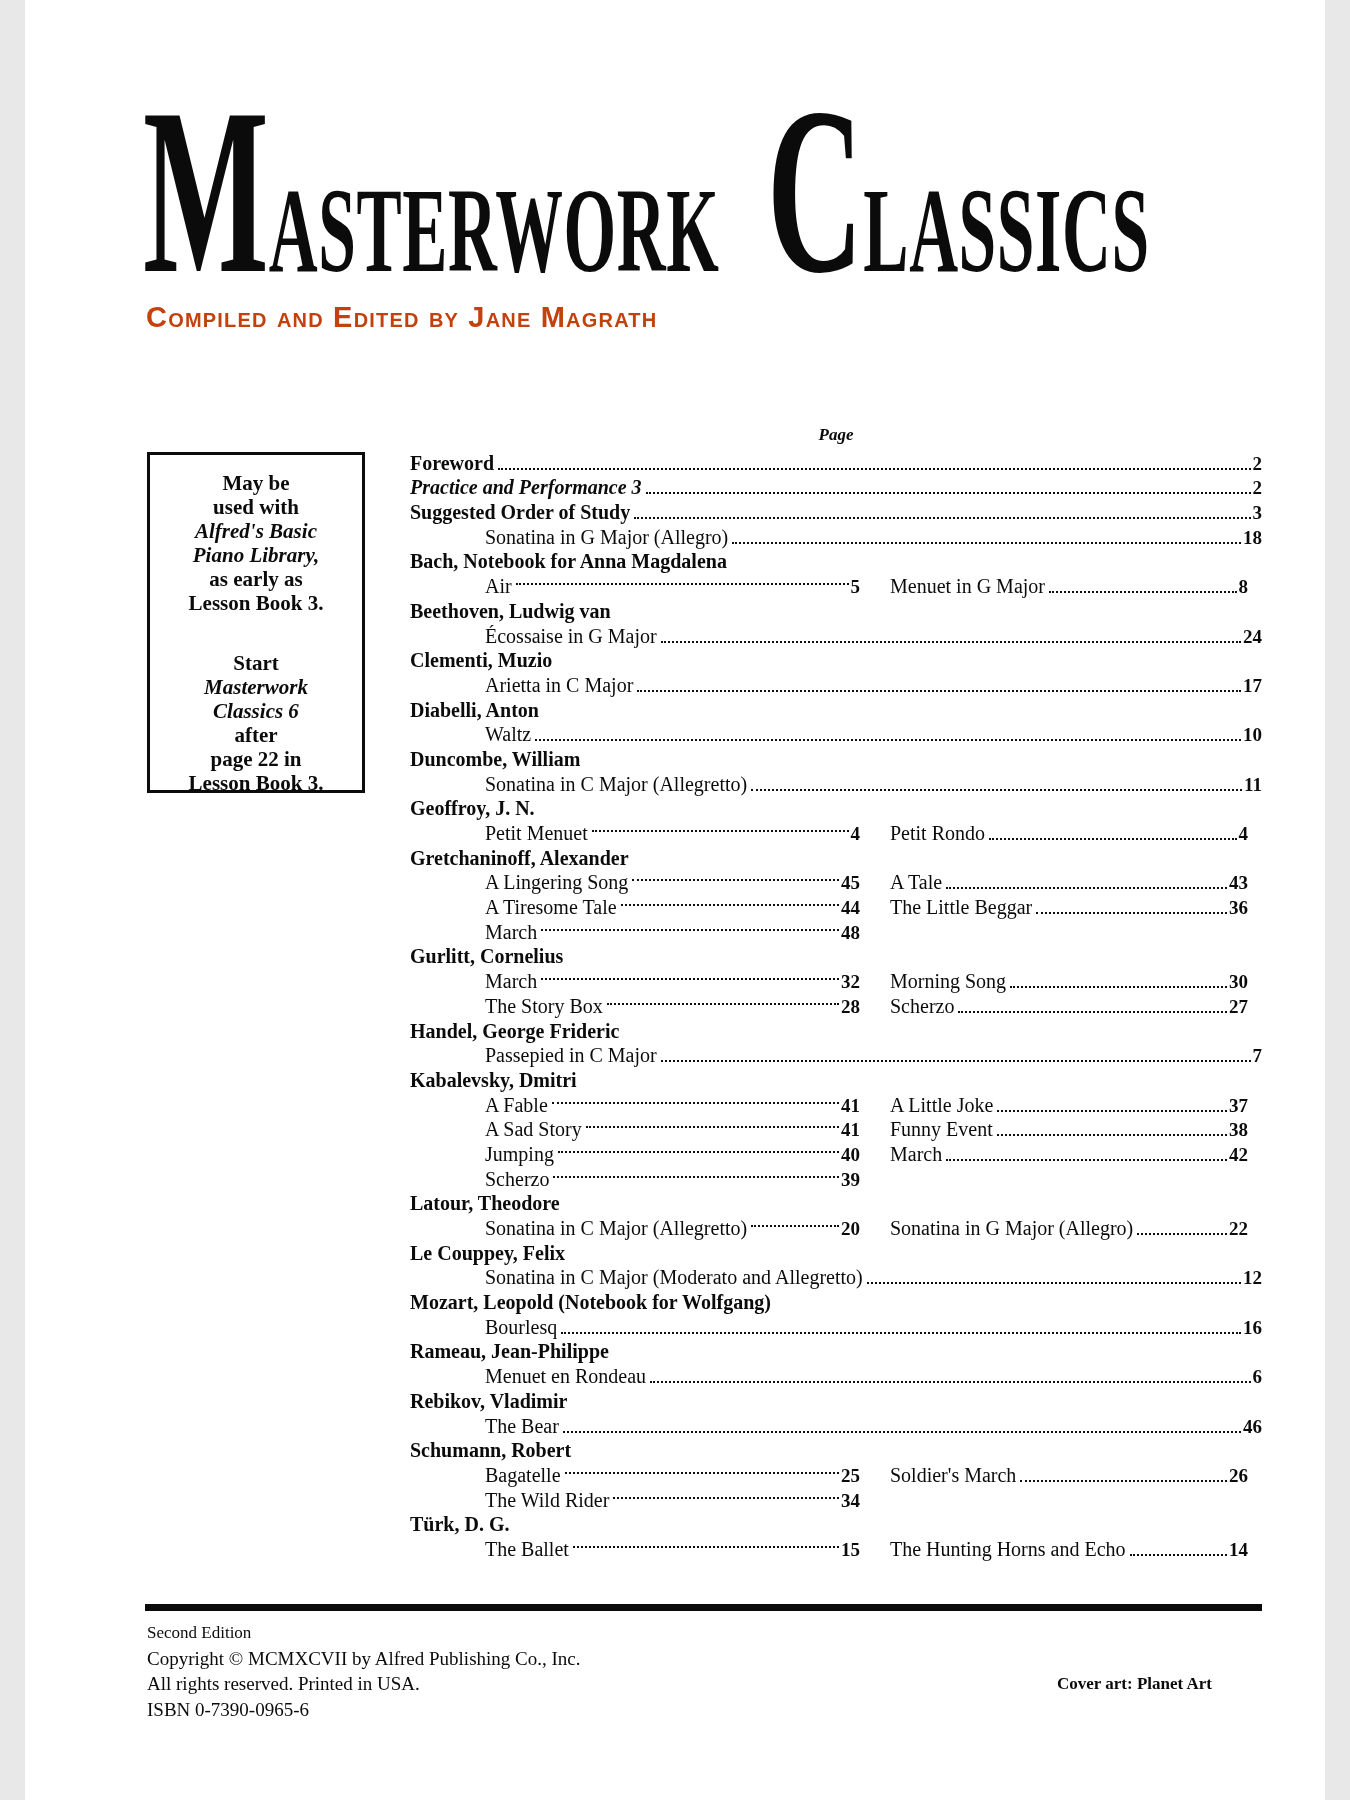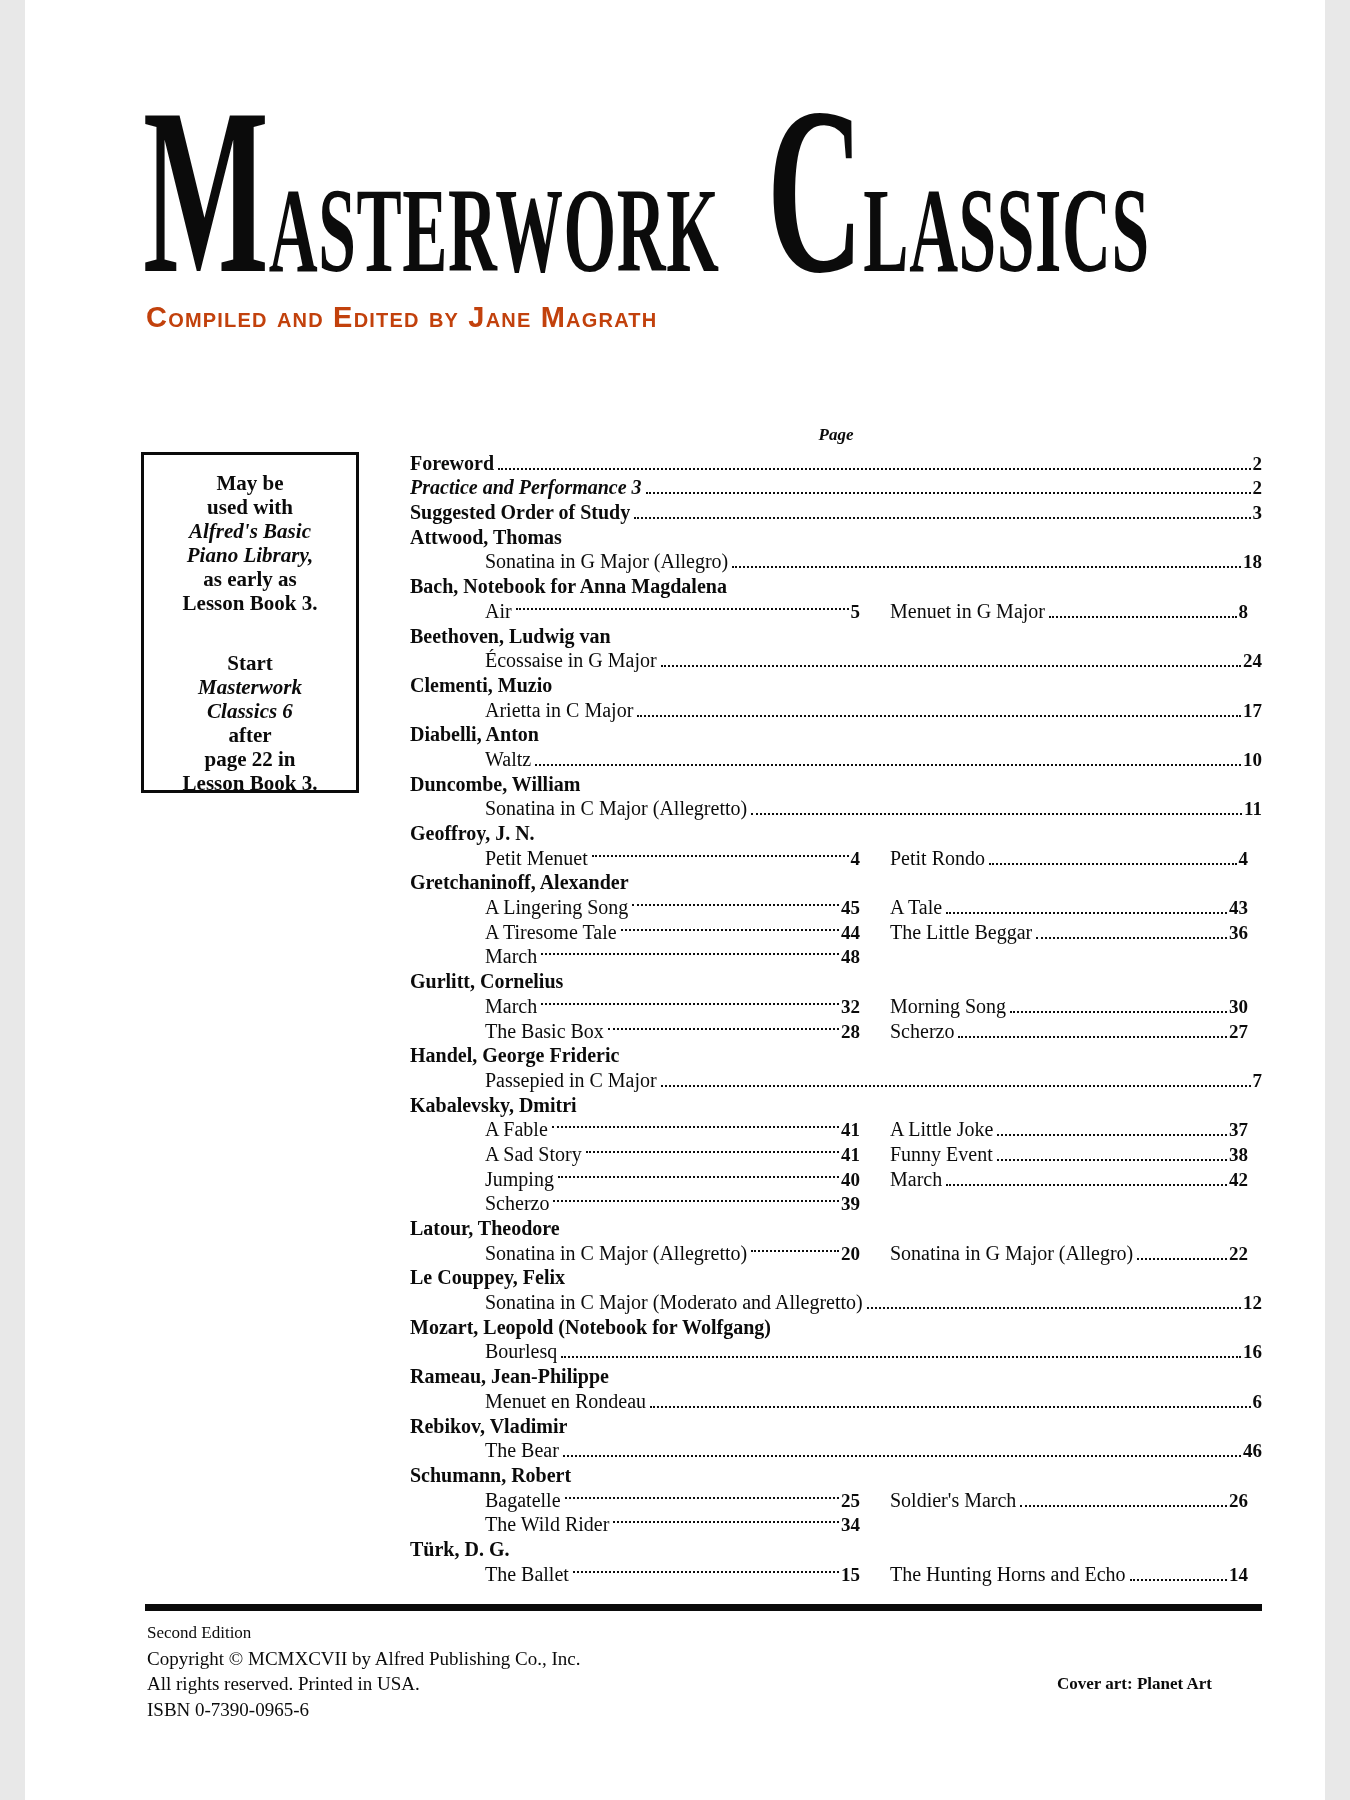--- a/index.html
+++ b/index.html
@@ -15,21 +15,21 @@
   .t-rest{font-weight:bold; font-size:121px; line-height:1; letter-spacing:1px; font-family:"Liberation Serif",serif;}
   .t-word2{margin-left:85px;}
   .byline{
     position:absolute; left:121px; top:301px;
     font-family:"Liberation Sans", sans-serif; font-weight:bold;
     font-variant:small-caps; font-size:29px; letter-spacing:1.2px; color:#c2410c;
     white-space:nowrap;
   }
   
   .note-box{
-    position:absolute; left:116px; top:452px; width:218px; height:341px;
+    position:absolute; left:122px; top:452px; width:218px; height:341px;
     border:3px solid #0b0b0b; box-sizing:border-box;
     text-align:center; font-weight:bold; font-size:21px; padding-top:16px;
   }
   .note-line{line-height:24px; white-space:nowrap;}
   .note-line.i{font-style:italic;}
   .note-gap{height:36px;}
   
   .toc{position:absolute; left:385px; top:420px; width:852px;}
   .page-label{height:30px; text-align:center; font-style:italic; font-weight:bold; font-size:17px; line-height:30px;}
   .row{height:24.7px; display:flex; align-items:flex-end; font-size:20px; line-height:23px; white-space:nowrap;}
@@ -91,23 +91,20 @@
           <span class="lbl b i">Practice and Performance 3</span>
           <span class="leader"></span>
           <span class="num">2</span>
         </div>
         <div class="row">
           <span class="lbl b">Suggested Order of Study</span>
           <span class="leader"></span>
           <span class="num">3</span>
         </div>
         <div class="row">
-          <span class="lbl b">Attwood, Thomas</span>
-        </div>
-        <div class="row">
           <span class="ind"></span>
           <span class="lbl">Sonatina in G Major (Allegro)</span>
           <span class="leader"></span>
           <span class="num">18</span>
         </div>
         <div class="row">
           <span class="lbl b">Bach, Notebook for Anna Magdalena</span>
         </div>
         <div class="row">
           <span class="ind"></span>
@@ -224,21 +221,21 @@
           </span>
           <span class="c2">
             <span class="lbl">Morning Song</span>
             <span class="leader"></span>
             <span class="num">30</span>
           </span>
         </div>
         <div class="row">
           <span class="ind"></span>
           <span class="c1">
-            <span class="lbl">The Basic Box</span>
+            <span class="lbl">The Story Box</span>
             <span class="leader"></span>
             <span class="num">28</span>
           </span>
           <span class="c2">
             <span class="lbl">Scherzo</span>
             <span class="leader"></span>
             <span class="num">27</span>
           </span>
         </div>
         <div class="row">

